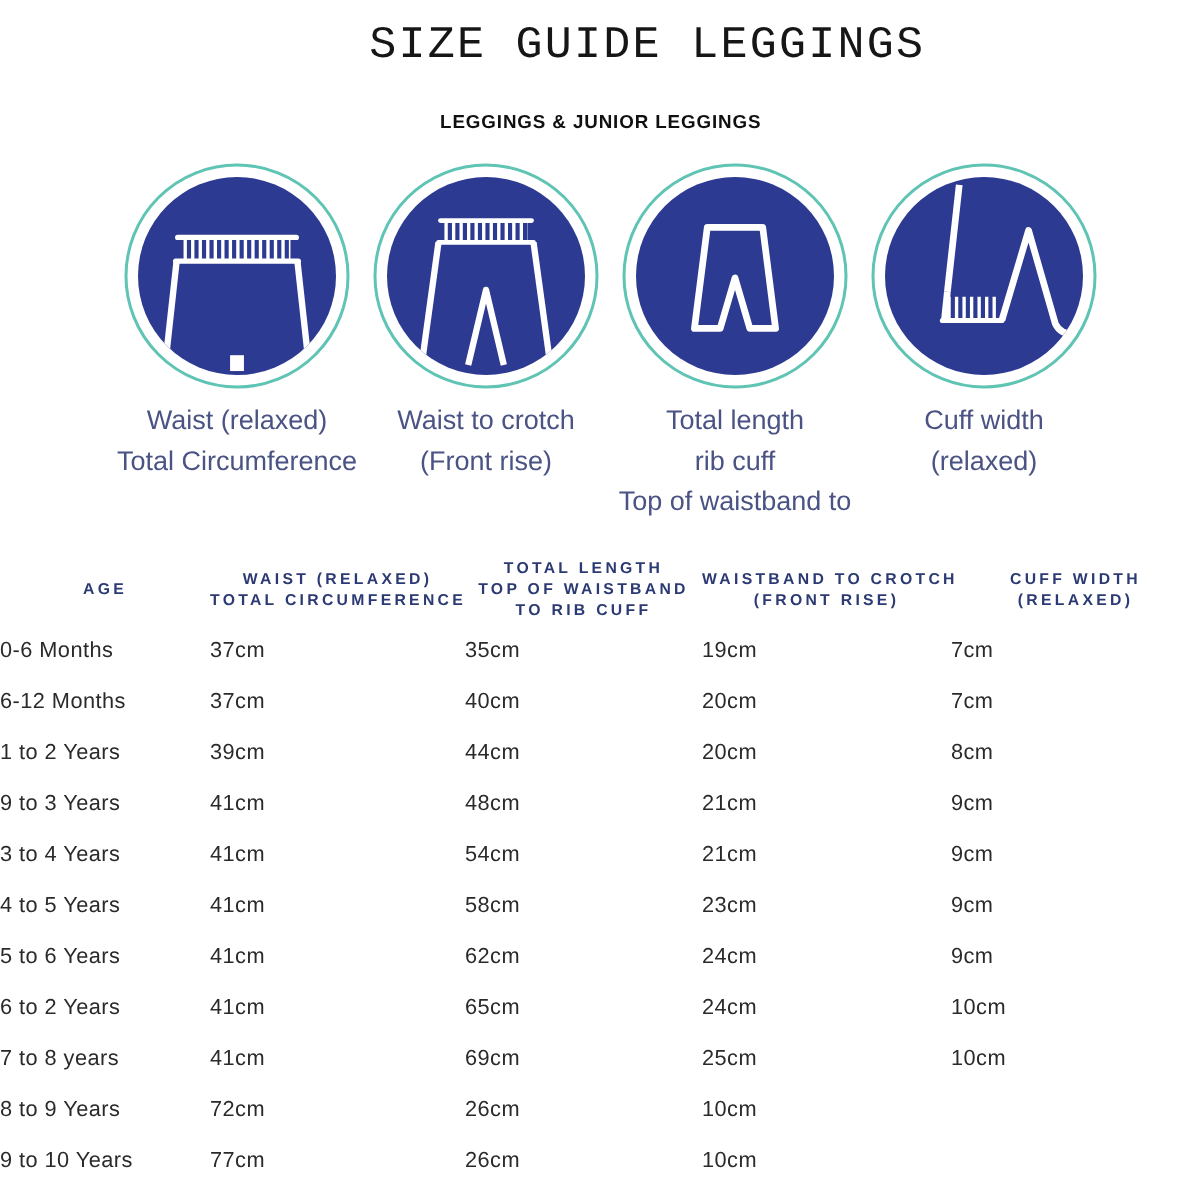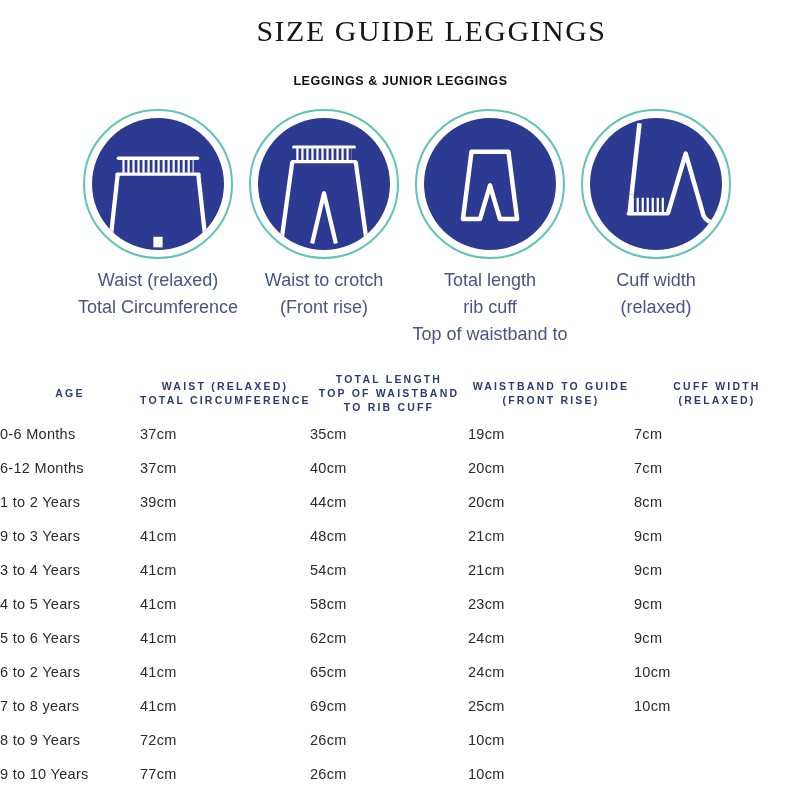--- a/index.html
+++ b/index.html
@@ -5,21 +5,21 @@
   * { box-sizing: border-box; }
   html, body { margin: 0; padding: 0; }
   body {
     width: 800px; height: 800px; background: #ffffff; overflow: hidden;
     font-family: "Liberation Sans", sans-serif;
   }
   .page { width: 800px; height: 800px; }
 
   .title {
     margin: 14px 0 0 15px; text-align: center; color: #161616;
-    font-family: Liberation Serif, serif; font-weight: 400;
+    font-family: Liberation Mono, monospace; font-weight: 400;
     font-size: 30px; letter-spacing: 1.5px; padding-left: 48px;
   }
   .subtitle {
     margin: 26px 0 0 1px; text-align: center; color: #101010;
     font-size: 12.5px; font-weight: 700; letter-spacing: 0.6px;
   }
 
   .icons-row {
     display: flex; justify-content: center; align-items: flex-start;
     gap: 14px; margin: 21px 0 0 14px;
@@ -152,21 +152,21 @@
       <div class="hcell">
         <span>WAIST (RELAXED)</span>
         <span>TOTAL CIRCUMFERENCE</span>
       </div>
       <div class="hcell">
         <span>TOTAL LENGTH</span>
         <span>TOP OF WAISTBAND</span>
         <span>TO RIB CUFF</span>
       </div>
       <div class="hcell">
-        <span>WAISTBAND TO GUIDE</span>
+        <span>WAISTBAND TO CROTCH</span>
         <span>(FRONT RISE)</span>
       </div>
       <div class="hcell">
         <span>CUFF WIDTH</span>
         <span>(RELAXED)</span>
       </div>
     </div>
     <div>
         <div class="trow">
           <div class="tcell">0-6 Months</div>

